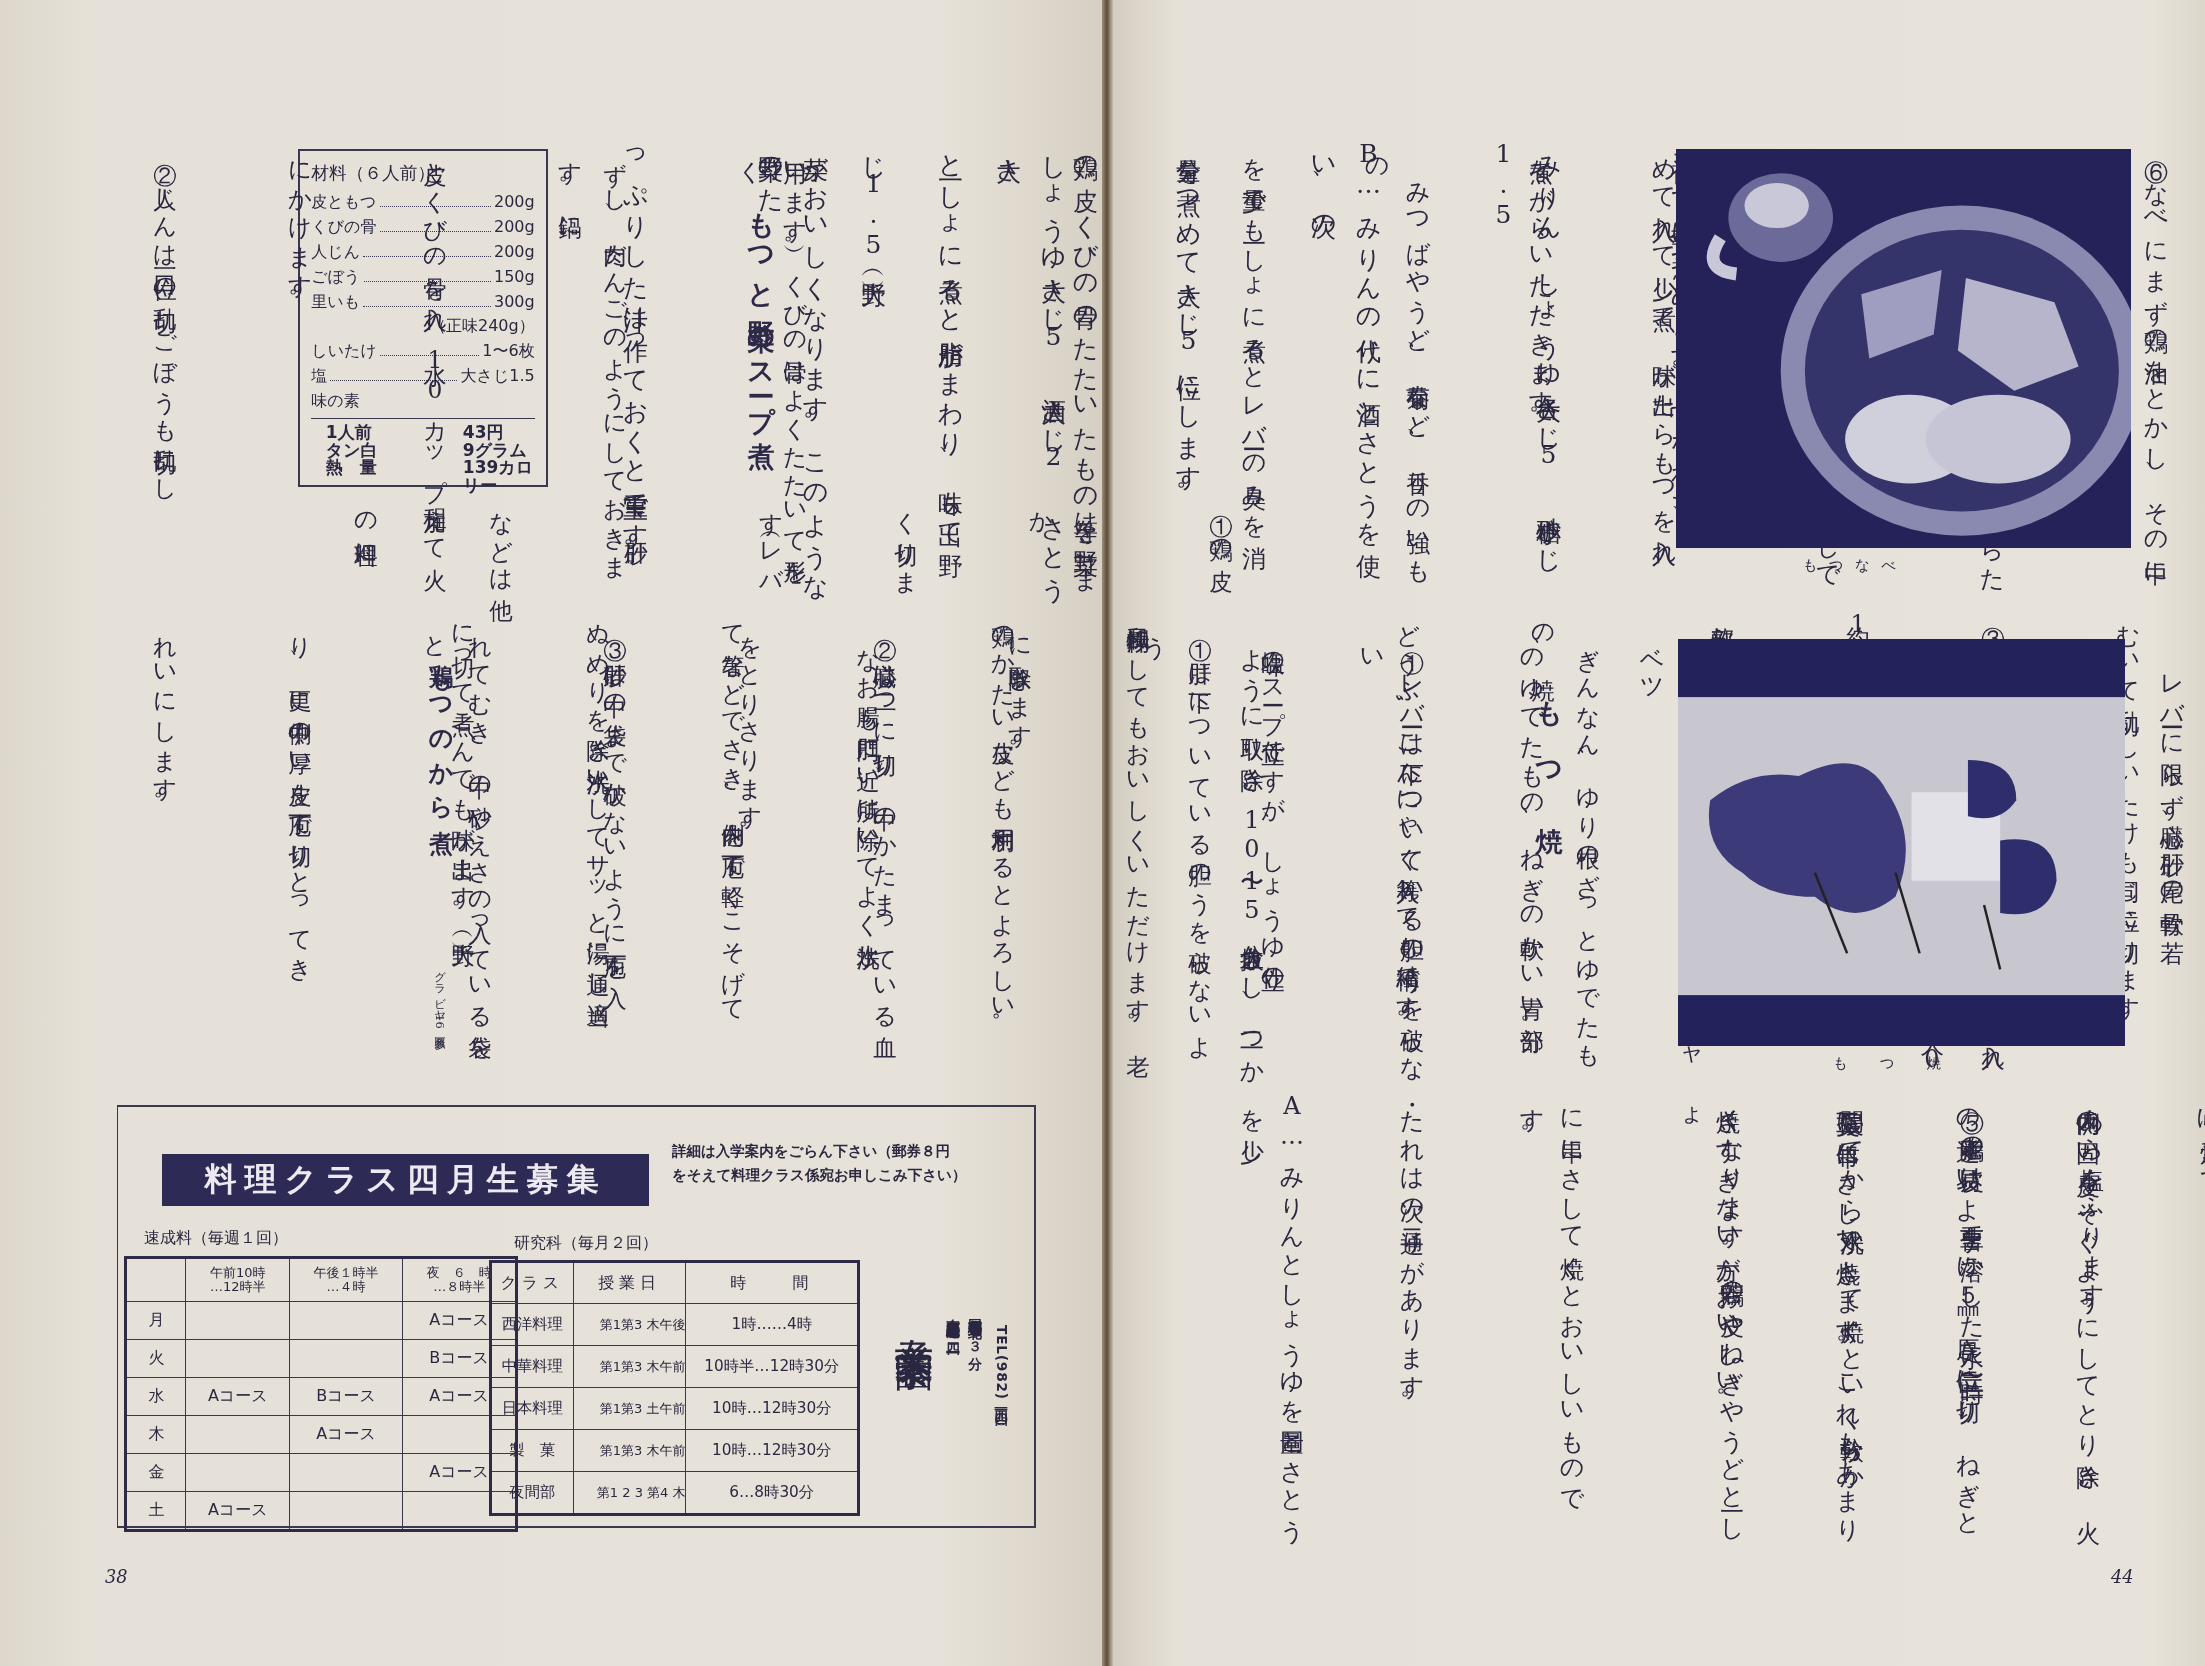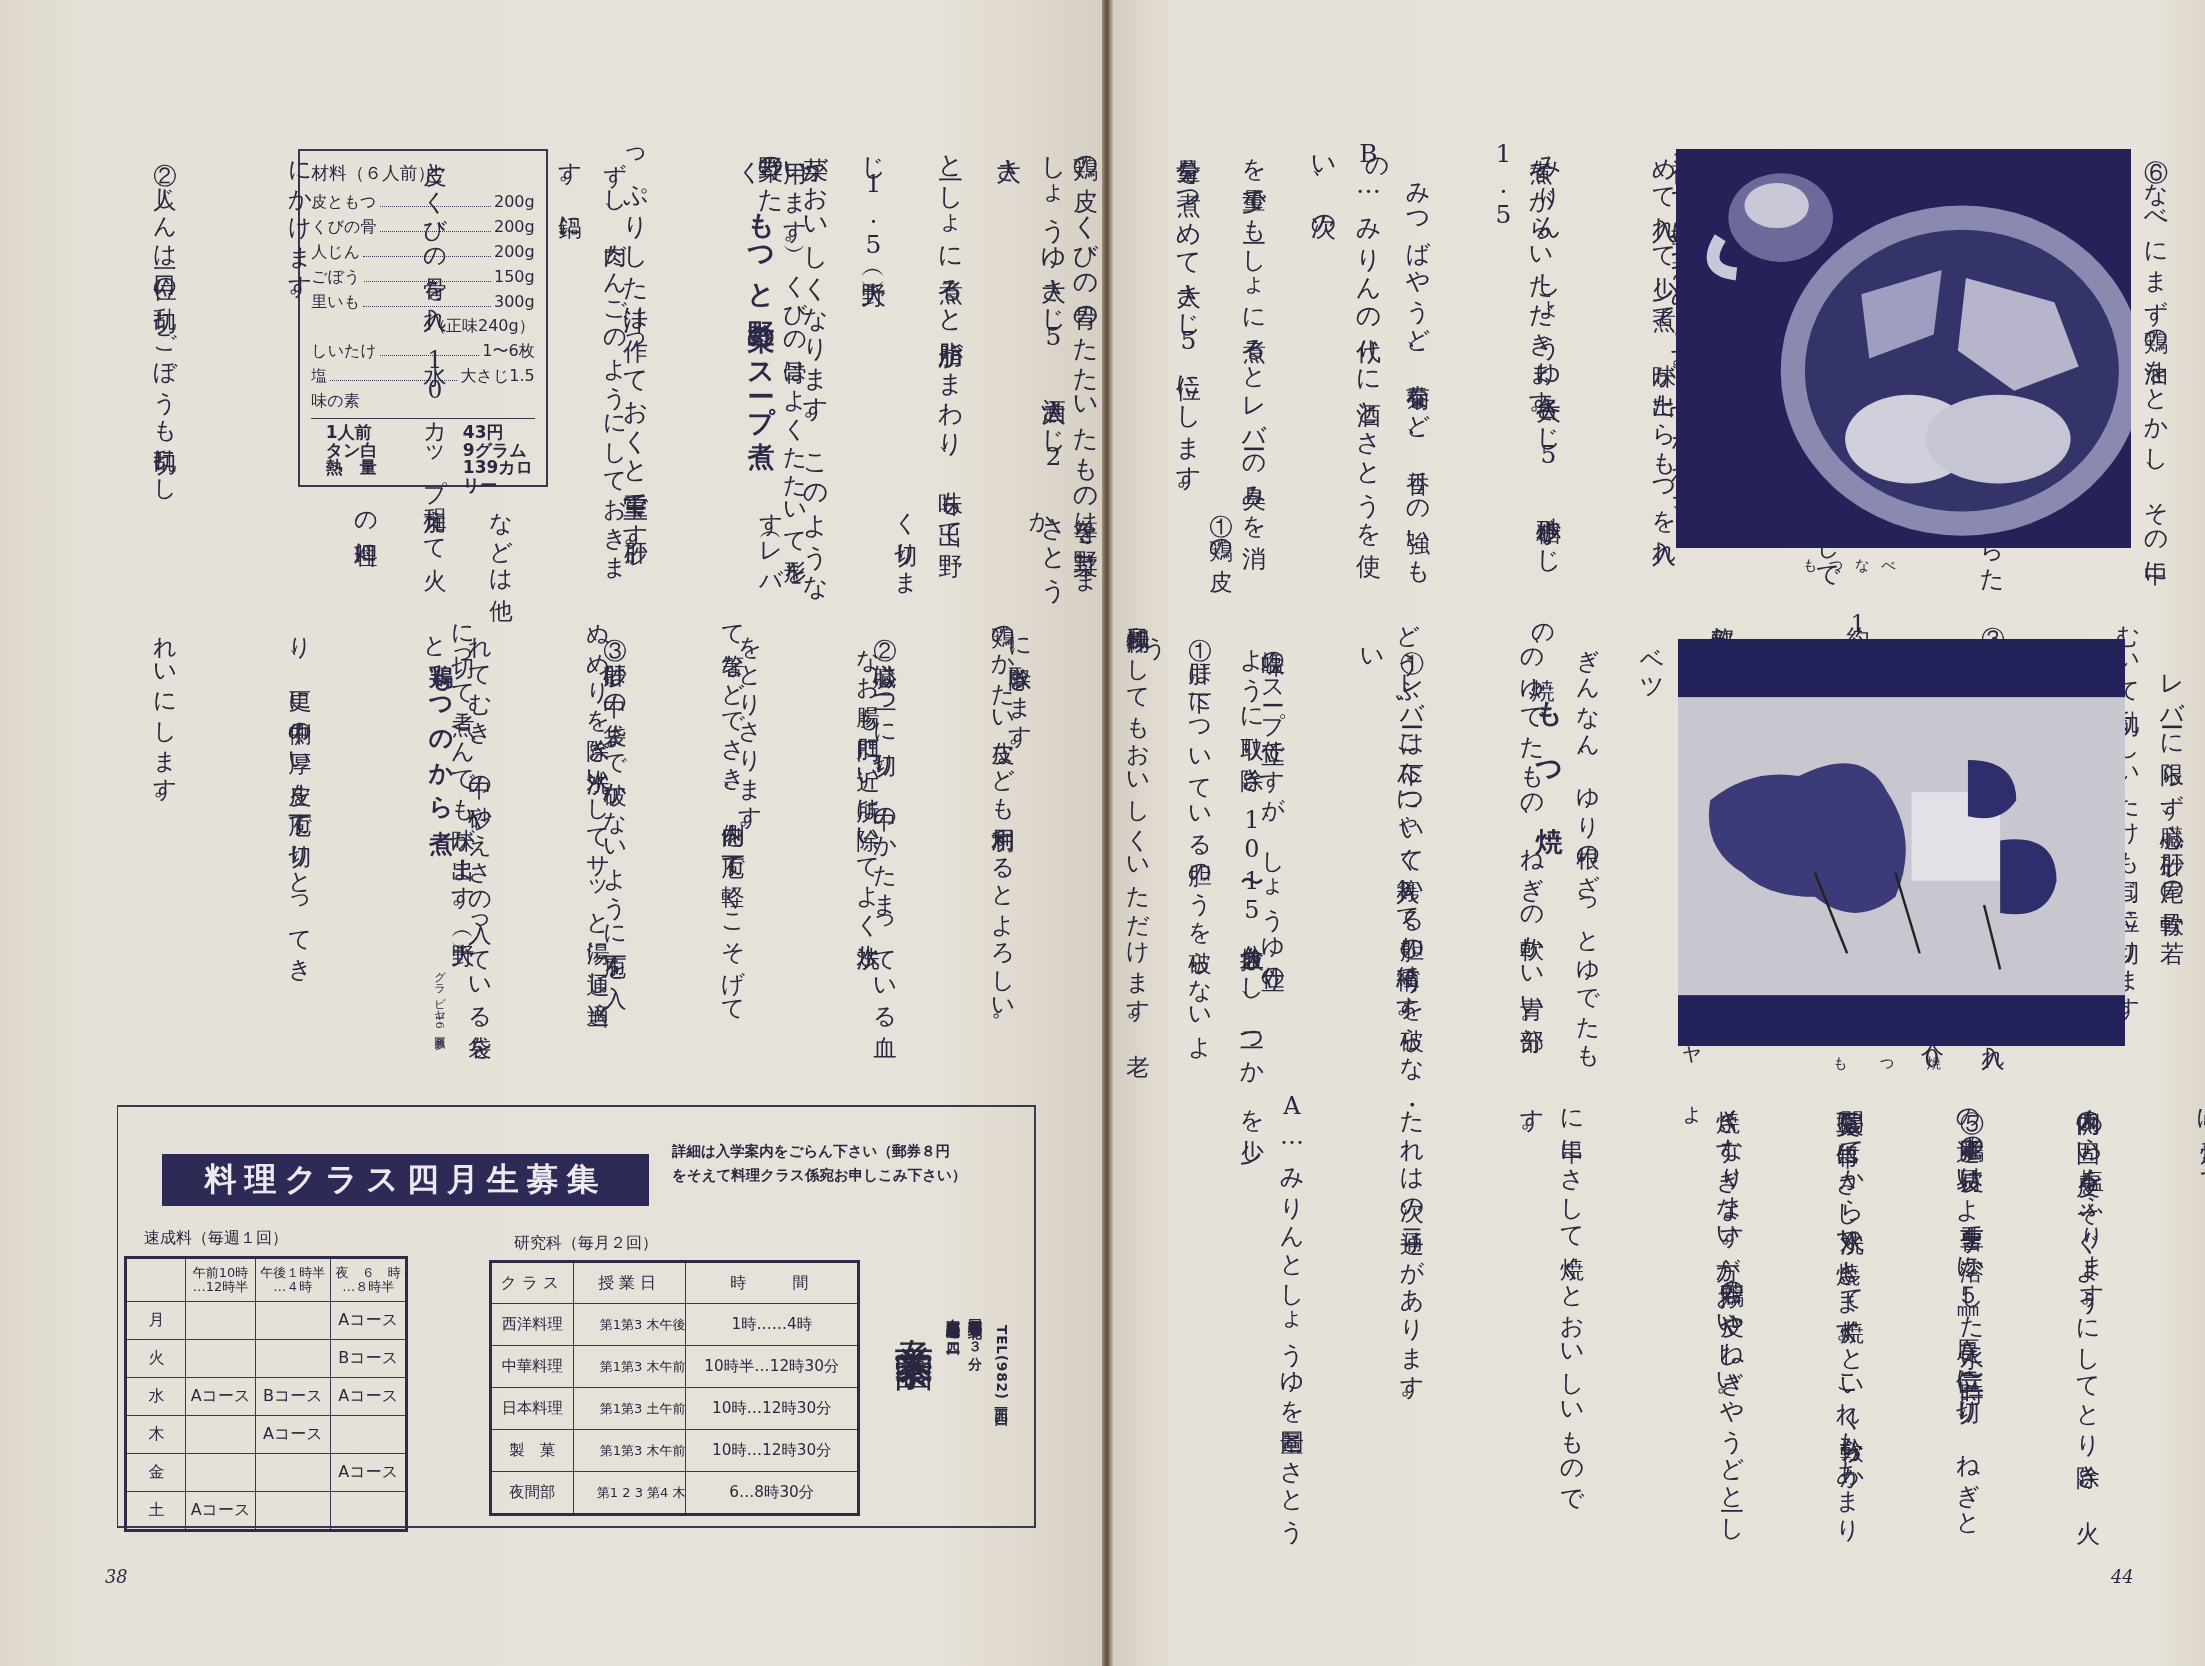--- a/index.html
+++ b/index.html
@@ -33,21 +33,21 @@
   .nut-row .k { width: 105px; padding-left: 14.5px; }
   .nut-row .v { flex: 1; padding-left: 32px; }
 
   
   .ad { position: absolute; left: 117px; top: 1105px; width: 919px; height: 423px; border: 2.4px solid #3a3850; border-left-width: 1.6px; box-sizing: border-box; font-family: "DejaVu Sans", "Liberation Sans", sans-serif; }
   .ad-banner { position: absolute; left: 44px; top: 47px; width: 487px; height: 52px; background: #2d2b55; color: #eceaf0; font-size: 32px; font-weight: bold; letter-spacing: 8px; display: flex; align-items: center; justify-content: center; }
   .ad-detail { position: absolute; left: 554px; top: 32px; font-size: 14.5px; line-height: 24px; font-weight: bold; }
   .ad-label { position: absolute; font-size: 16px; }
   table { border-collapse: collapse; position: absolute; font-size: 16px; }
   td, th { border: 1.6px solid #3a3850; text-align: center; font-weight: normal; padding: 0; }
-  .t1 { left: 6.4px; top: 149px; width: 284px; height: 266px; border: 3.2px solid #2d2b48; padding-left: 10px; }
+  .t1 { left: 6.4px; top: 149px; width: 394px; height: 266px; border: 3.2px solid #2d2b48; padding-left: 10px; }
   .t1 th { font-size: 13px; line-height: 14.5px; height: 42px; }
   .t1 td { height: 37px; }
   .t1 td.day { width: 58px; }
   .t2 { left: 168px; top: 153px; width: 371px; height: 246px; border: 3.2px solid #2d2b48; padding-left: 40px; }
   .t2 th { height: 40px; letter-spacing: 4.8px; }
   .t2 td { height: 41px; font-size: 15.3px; }
   .t2 .dt { font-size: 13px; line-height: 13.7px; text-align: right; }
   .school { position: absolute; left: 554px; top: 205px; writing-mode: vertical-rl; font-size: 39px; letter-spacing: 3.2px; }
   .addr { position: absolute; top: 201px; writing-mode: vertical-rl; font-size: 13.7px; font-weight: bold; letter-spacing: 0.8px; line-height: 17.7px; }
 

